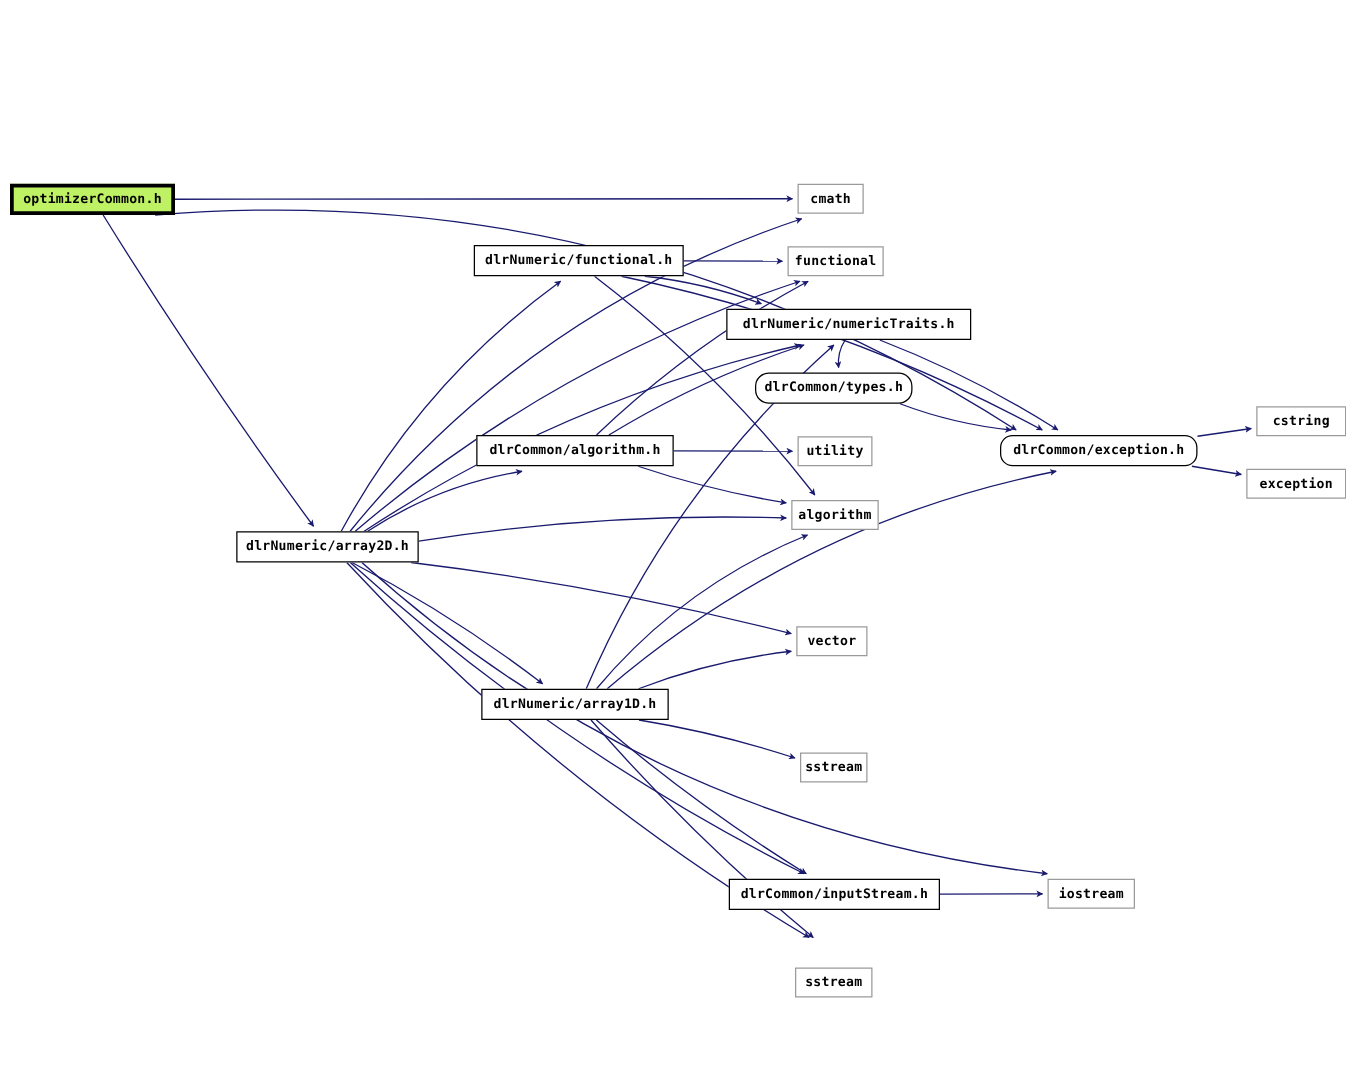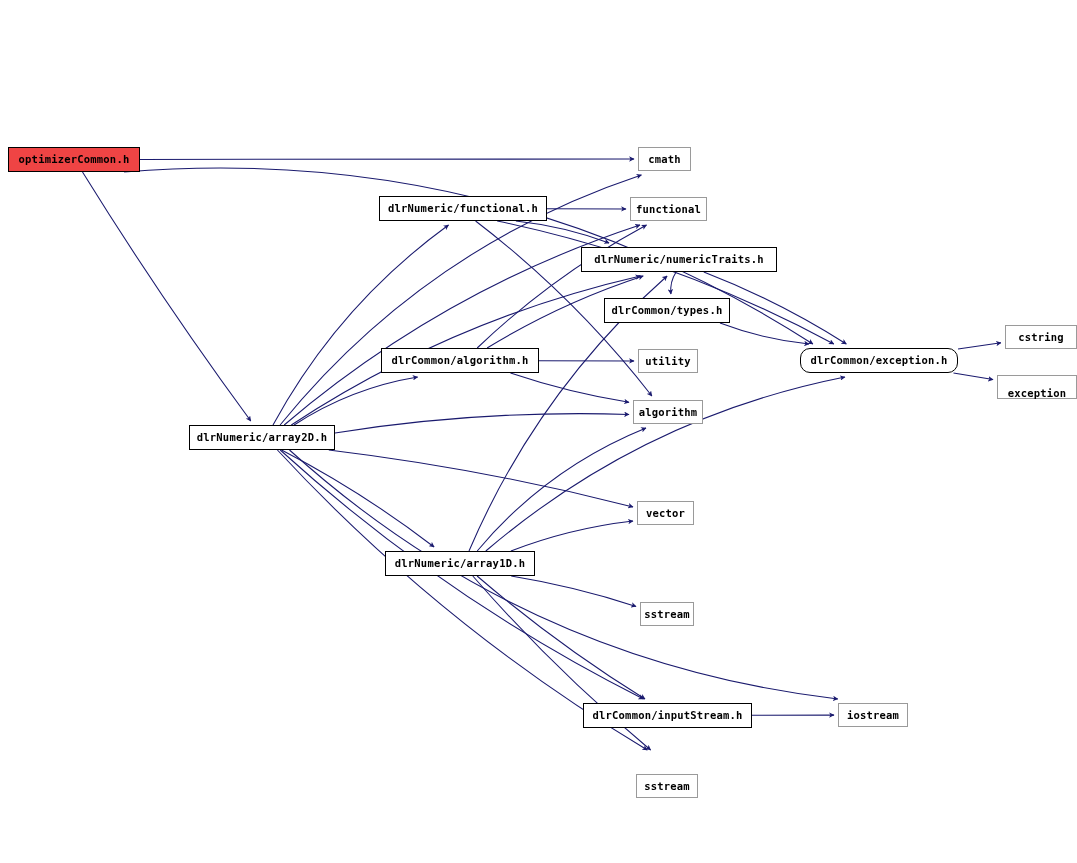--- a/index.html
+++ b/index.html
@@ -35,22 +35,22 @@
     letter-spacing: 0.2px;
     color: #000000;
     background: #ffffff;
     border: 1px solid #000000;
     z-index: 5;
   }
   .node.sys {
     border: 1px solid #9a9a9a;
   }
   .node.root {
-    background: #ef4444;
-    border: 1px solid #000000;
+    background: #bef264;
+    border: 3px solid #000000;
   }
   .node-label {
     display: block;
     line-height: 1;
     padding: 0 3px;
   }
 </style>
 </head>
 <body>
 
@@ -107,36 +107,36 @@
     </div>
     <div class="node proj" style="left: 379px; top: 196px; width: 168px; height: 25px;">
       <span class="node-label">dlrNumeric/functional.h</span>
     </div>
     <div class="node sys" style="left: 630px; top: 197px; width: 77px; height: 24px;">
       <span class="node-label">functional</span>
     </div>
     <div class="node proj" style="left: 581px; top: 247px; width: 196px; height: 25px;">
       <span class="node-label">dlrNumeric/numericTraits.h</span>
     </div>
-    <div class="node proj" style="left: 604px; top: 298px; width: 126px; height: 25px;">
+    <div class="node proj" style="left: 604px; top: 298px; width: 126px; height: 25px; border-radius: 11px;">
       <span class="node-label">dlrCommon/types.h</span>
     </div>
     <div class="node sys" style="left: 1005px; top: 325px; width: 72px; height: 24px;">
       <span class="node-label">cstring</span>
     </div>
     <div class="node proj" style="left: 381px; top: 348px; width: 158px; height: 25px;">
       <span class="node-label">dlrCommon/algorithm.h</span>
     </div>
     <div class="node sys" style="left: 638px; top: 349px; width: 60px; height: 24px;">
       <span class="node-label">utility</span>
     </div>
     <div class="node proj" style="left: 800px; top: 348px; width: 158px; height: 25px; border-radius: 10px;">
       <span class="node-label">dlrCommon/exception.h</span>
     </div>
-    <div class="node sys" style="left: 997px; top: 375px; width: 80px; height: 24px; align-items: flex-end;">
+    <div class="node sys" style="left: 997px; top: 375px; width: 80px; height: 24px;">
       <span class="node-label">exception</span>
     </div>
     <div class="node sys" style="left: 633px; top: 400px; width: 70px; height: 24px;">
       <span class="node-label">algorithm</span>
     </div>
     <div class="node proj" style="left: 189px; top: 425px; width: 146px; height: 25px;">
       <span class="node-label">dlrNumeric/array2D.h</span>
     </div>
     <div class="node sys" style="left: 637px; top: 501px; width: 57px; height: 24px;">
       <span class="node-label">vector</span>

